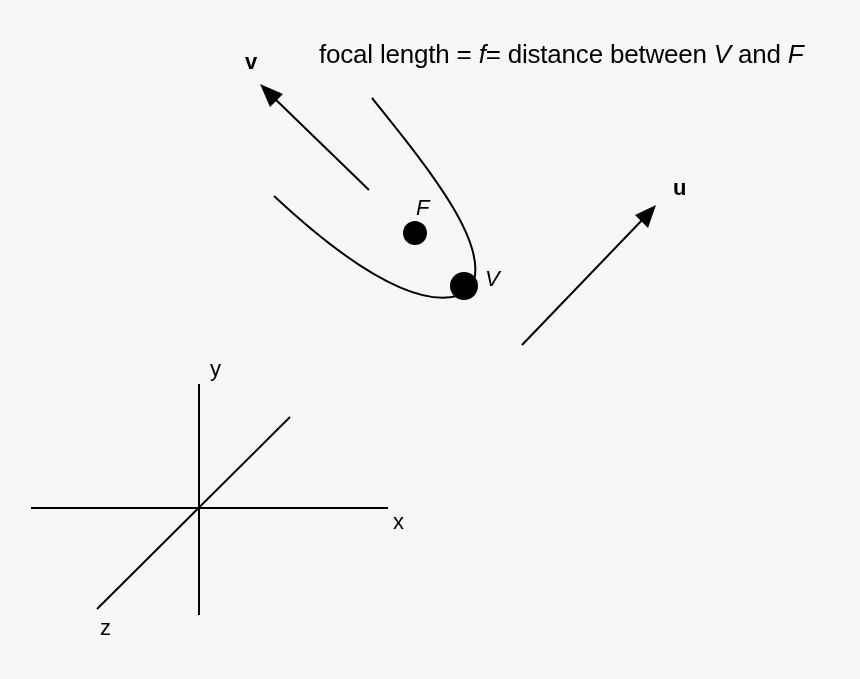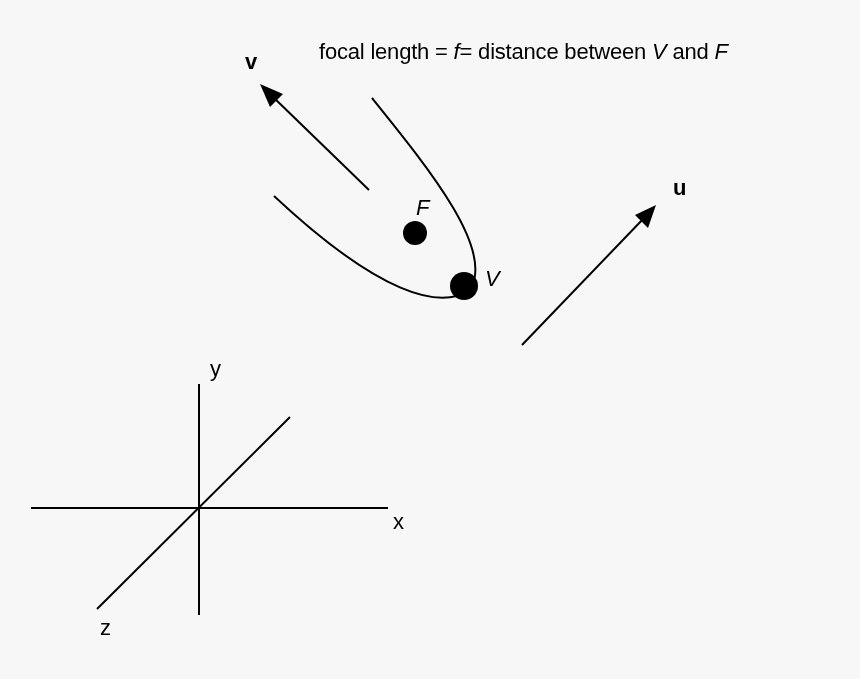--- a/index.html
+++ b/index.html
@@ -1,21 +1,21 @@
 <!DOCTYPE html>
 <html><head>
 <meta charset="utf-8">
 <style>
   html, body { margin: 0; padding: 0; }
   body { width: 860px; height: 679px; background: #f7f7f7; overflow: hidden; position: relative; font-family: "Liberation Sans", sans-serif; color: #000; }
   svg { position: absolute; left: 0; top: 0; }
   .lbl { position: absolute; font-family: "Liberation Sans", sans-serif; font-size: 22px; line-height: 1; white-space: nowrap; }
   .bold { font-weight: bold; }
   .ital { font-style: italic; }
-  .caption { position: absolute; left: 319px; top: 41px; font-size: 22px; line-height: 1; white-space: nowrap; letter-spacing: -0.2px; }
+  .caption { position: absolute; left: 319px; top: 41px; font-size: 26px; line-height: 1; white-space: nowrap; letter-spacing: -0.2px; }
   .caption i { font-style: italic; }
 </style>
 </head>
 <body>
 
 <svg width="860" height="679" viewBox="0 0 860 679">
   <defs>
     <marker id="arrowhead" markerWidth="10" markerHeight="10" refX="9" refY="5" orient="auto" markerUnits="userSpaceOnUse">
       <path d="M0,0 L10,5 L0,10 Z" fill="#000"></path>
     </marker>

